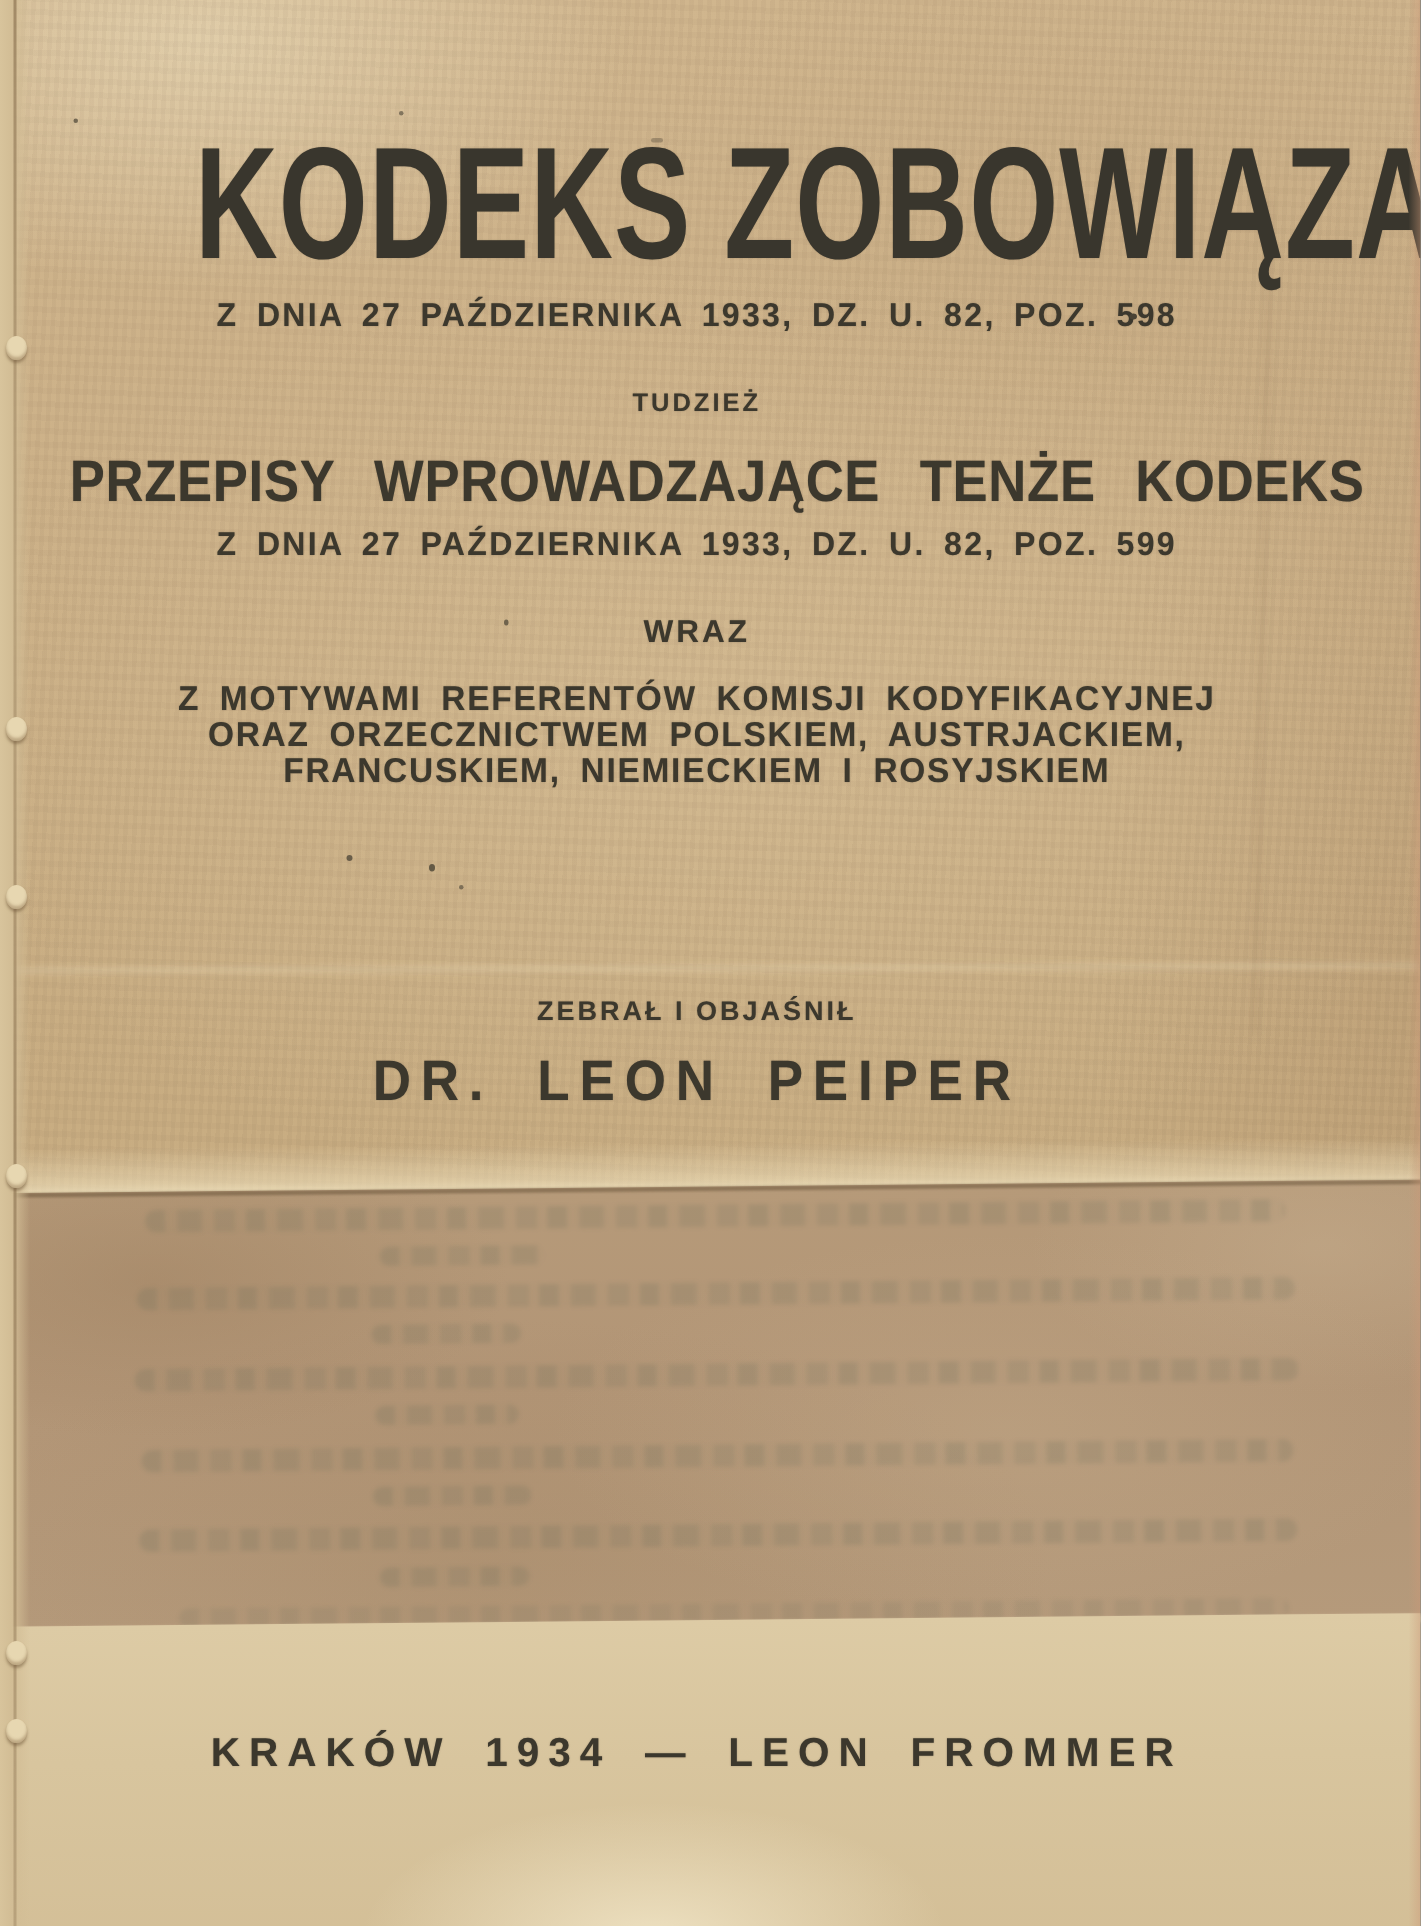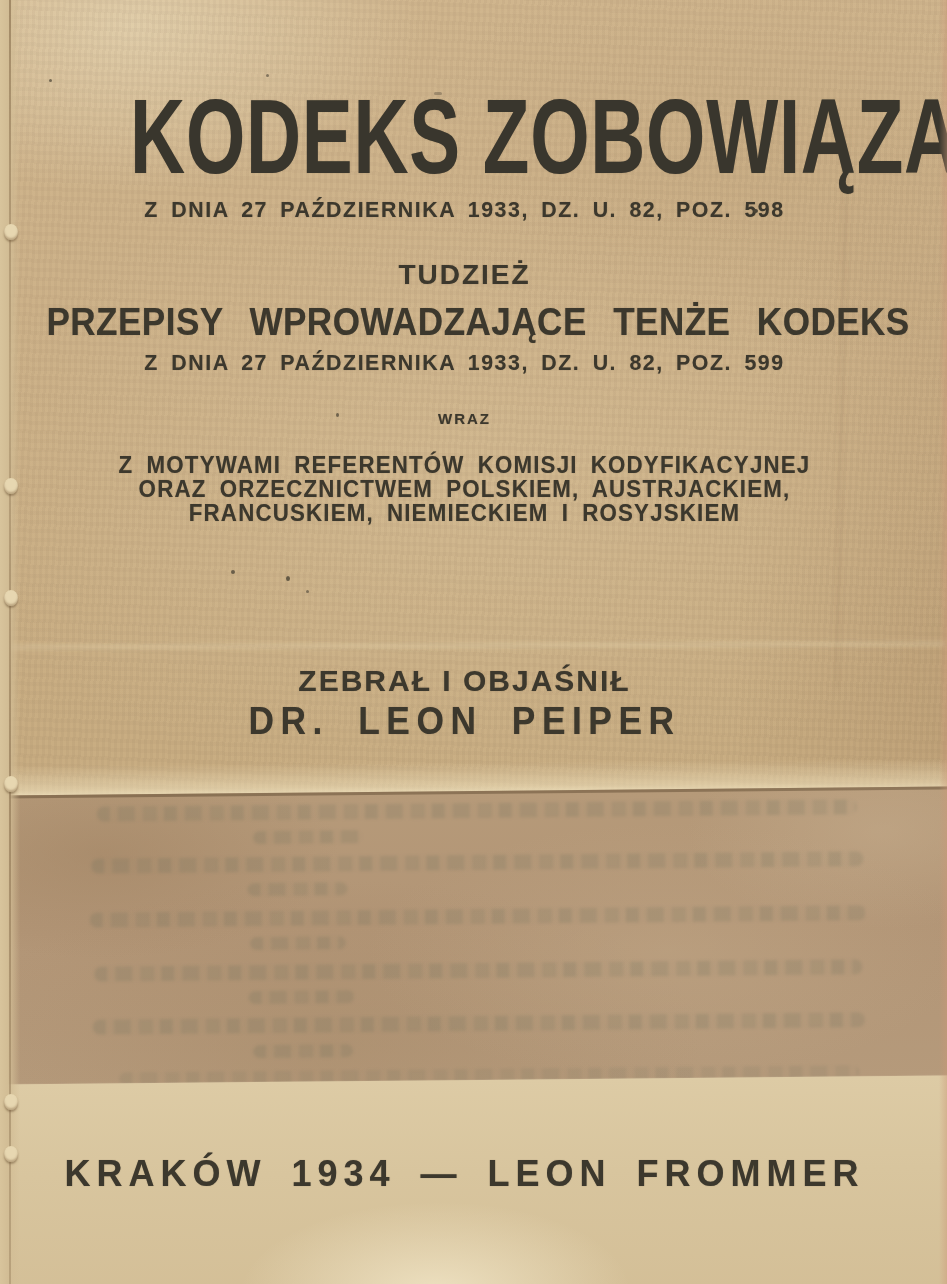--- a/index.html
+++ b/index.html
@@ -23,30 +23,30 @@
     background:
       repeating-linear-gradient(93deg, rgba(255,245,220,.05) 0 3px, rgba(120,95,65,.045) 3px 6px),
       repeating-linear-gradient(2deg, rgba(255,248,226,.04) 0 5px, rgba(110,88,60,.03) 5px 9px);
     mix-blend-mode:multiply;
   }
   .txt{position:absolute;left:0;right:18px;text-align:center;white-space:nowrap;
        font-weight:bold;color:#3c382d;text-shadow:0 0 1px rgba(70,62,48,.45);z-index:30;}
   .main-title{top:86px;font-size:106px;line-height:100px;letter-spacing:1px;
               transform:scaleX(.72);color:#39362d;}
   .gaz1{top:197px;font-size:22px;letter-spacing:1.6px;word-spacing:5px;transform:scaleX(.97);}
-  .conj1{top:259px;font-size:28px;letter-spacing:2px;}
+  .conj1{top:259px;font-size:17px;letter-spacing:2px;}
   .subtitle{top:300px;font-size:39px;letter-spacing:.5px;word-spacing:18px;transform:scaleX(.9);}
   .gaz2{top:350px;font-size:22px;letter-spacing:1.6px;word-spacing:5px;transform:scaleX(.97);}
-  .conj2{top:410px;font-size:15px;letter-spacing:2px;}
+  .conj2{top:410px;font-size:21px;letter-spacing:2px;}
   .motto{top:453px;font-size:23px;line-height:24.5px;letter-spacing:1.2px;word-spacing:6px;
          transform:scaleX(.97);white-space:pre;}
-  .editor{top:664px;font-size:30px;letter-spacing:2px;}
+  .editor{top:664px;font-size:18px;letter-spacing:2px;}
   .author{top:700px;font-size:38px;letter-spacing:7px;word-spacing:14px;transform:scaleX(.93);}
   .role{top:740px;font-size:23px;letter-spacing:1.8px;word-spacing:4px;}
-  .imprint{top:1153px;font-size:36px;letter-spacing:6px;word-spacing:9px;z-index:40;}
+  .imprint{top:1153px;font-size:27px;letter-spacing:6px;word-spacing:9px;z-index:40;}
 
   
   .fold-top{position:absolute;left:0;right:0;top:762px;height:30px;z-index:10;
     background:linear-gradient(180deg, rgba(236,221,185,0) 0%, rgba(238,224,188,.55) 80%, rgba(242,229,194,.75) 100%);
     transform:rotate(-.45deg);}
   
   .band{position:absolute;left:-14px;right:-14px;top:791px;height:295px;z-index:12;
     transform:rotate(-.55deg);
     background:
       radial-gradient(ellipse 340px 150px at 12% 20%, rgba(150,120,88,.35), rgba(150,120,88,0) 70%),

